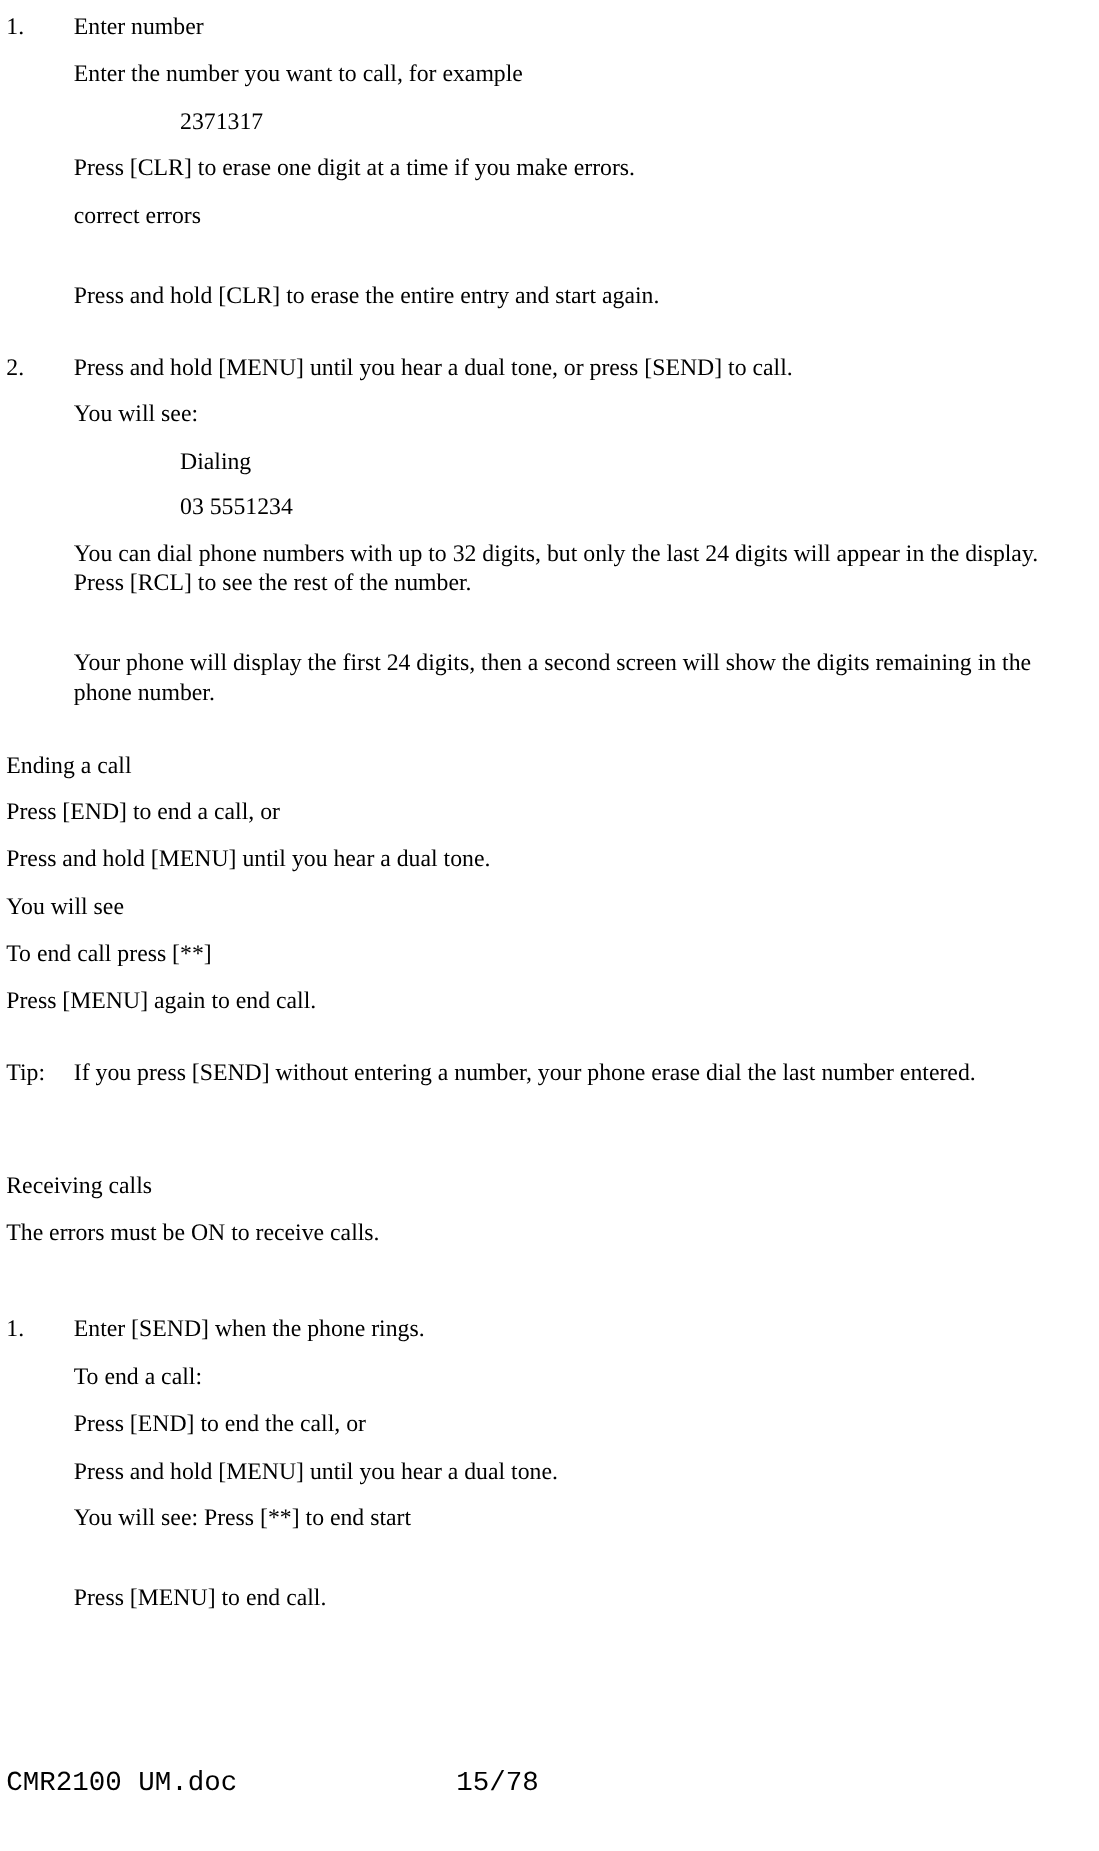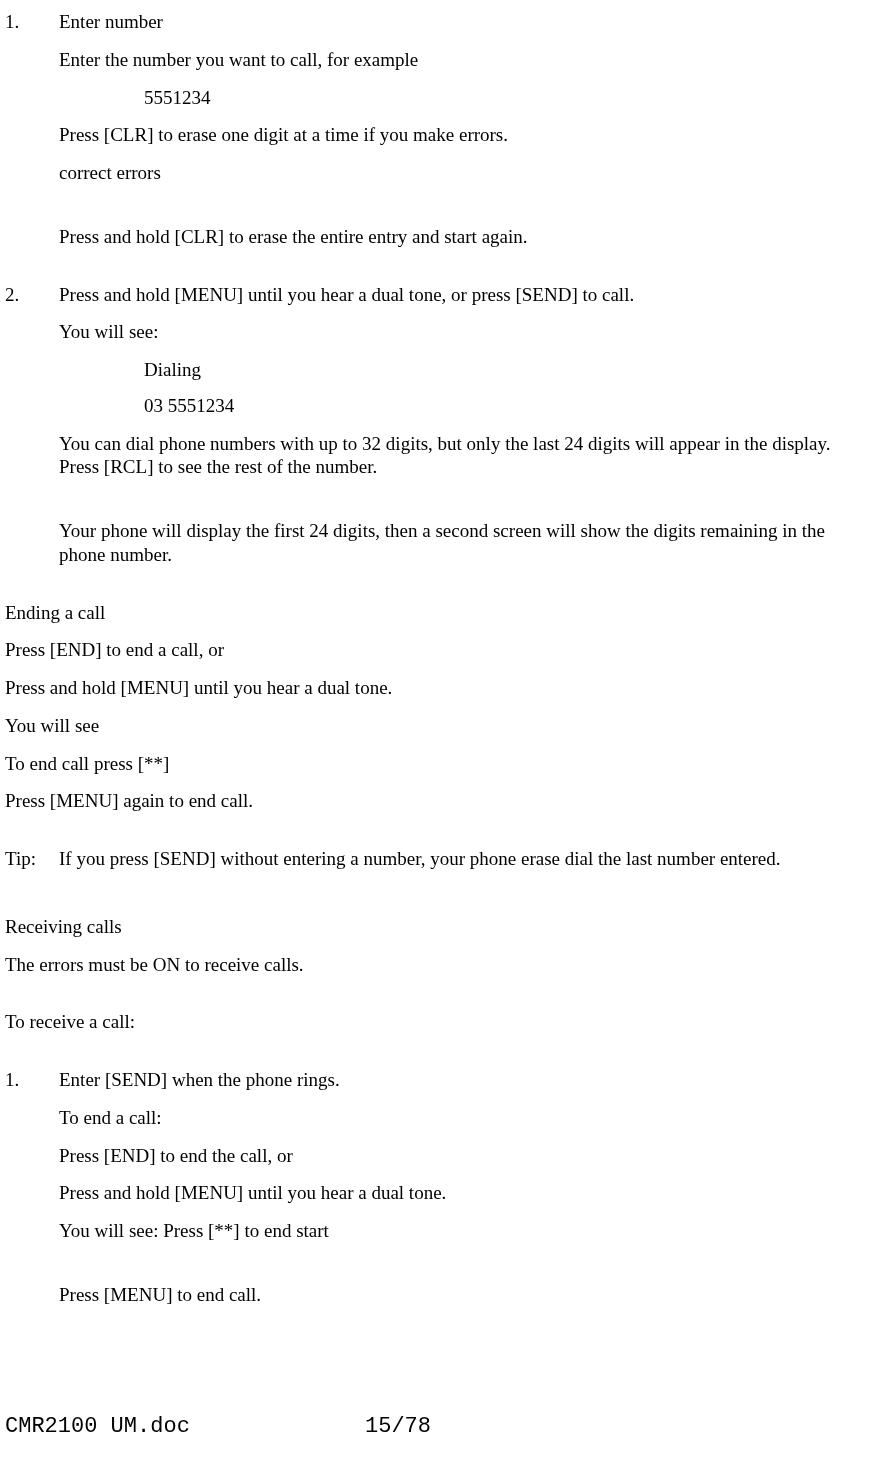--- a/index.html
+++ b/index.html
@@ -36,21 +36,21 @@
     }
     .content > div:last-child {
       margin-bottom: 0;
       margin-top: 40px;
     }
     .indent-display {
       padding-left: 85px;
     }
     .tip-row {
       display: flex;
-      margin-bottom: 4px;
+      margin-bottom: 26px;
       justify-content: flex-end;
     }
     .tip-row .tip-label {
       width: 54px;
       flex-shrink: 0;
     }
     .tip-row .tip-content {
       flex: 1;
     }
     .spacer-sm { height: 20px; }
@@ -69,21 +69,21 @@
 </head>
 <body>
 
 <div class="page">
 
   <div class="num-item">
     <div class="marker">1.</div>
     <div class="content">
       <div>Enter number</div>
       <div>Enter the number you want to call, for example</div>
-      <div class="indent-display">5551234</div>
+      <div class="indent-display">2371317</div>
       <div>Press [CLR] to erase one digit at a time if you make errors.</div>
       <div>correct errors</div>
       <div>Press and hold [CLR] to erase the entire entry and start again.</div>
     </div>
   </div>
 
   <div class="spacer-sm"></div>
 
   <div class="num-item">
     <div class="marker">2.</div>
@@ -115,21 +115,20 @@
     <div class="tip-content">If you press [SEND] without entering a number, your phone erase dial the last number entered.</div>
   </div>
 
   <div class="spacer-md"></div>
 
   <div class="block">Receiving calls</div>
   <div class="block">The errors must be ON to receive calls.</div>
 
   <div class="spacer-sm"></div>
 
-  <div class="block">To receive a call:</div>
 
   <div class="spacer-sm"></div>
 
   <div class="num-item">
     <div class="marker">1.</div>
     <div class="content">
       <div>Enter [SEND] when the phone rings.</div>
       <div>To end a call:</div>
       <div>Press [END] to end the call, or</div>
       <div>Press and hold [MENU] until you hear a dual tone.</div>

